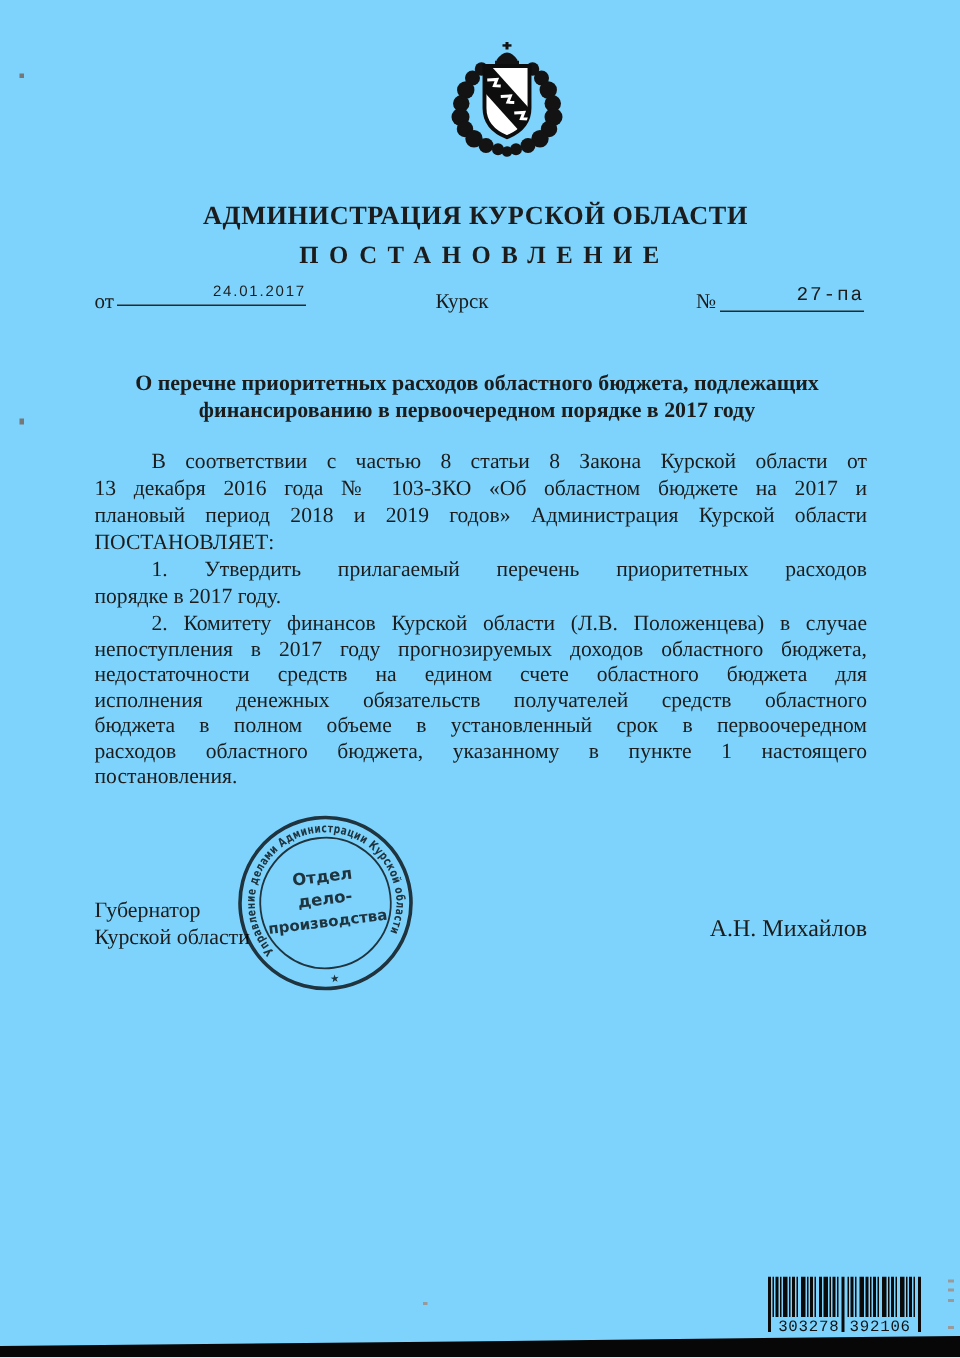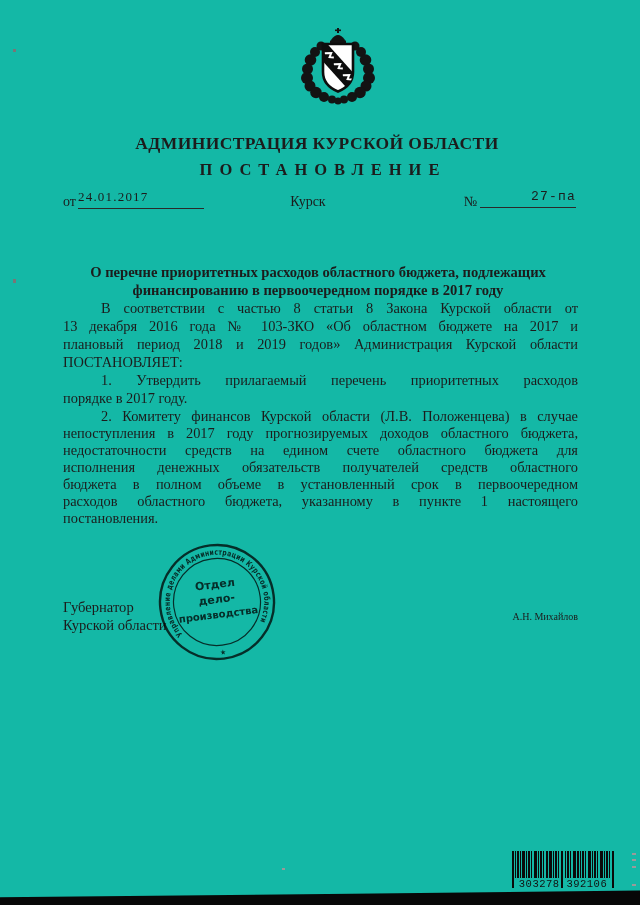--- a/index.html
+++ b/index.html
@@ -1,62 +1,62 @@
 <!DOCTYPE html>
 <html><head>
 <meta charset="utf-8">
 <style>
   html,body{margin:0;padding:0;background:#fff;}
   .page{
-    position:relative;width:640px;height:905px;background:#14b8a6;
+    position:relative;width:640px;height:905px;background:#7dd3fc;
     font-family:"Liberation Serif",serif;color:#1c1c1c;overflow:hidden;
   }
   
   .emblem{position:absolute;left:294px;top:28px;width:88px;height:80px;}
   .org-name{
     position:absolute;top:133px;left:0;width:634px;text-align:center;
     font-weight:bold;font-size:17.5px;letter-spacing:.4px;
   }
   .doc-type{
     position:absolute;top:160px;left:0;width:646px;text-align:center;
     font-weight:bold;font-size:16.5px;letter-spacing:7px;
   }
   
   .from-label{position:absolute;left:63px;top:194px;font-size:14px;}
   .date-field{
-    position:absolute;left:78px;top:189px;width:126px;text-align:left;
+    position:absolute;left:78px;top:189px;width:126px;text-align:right;
     border-bottom:1.4px solid #2a2a2a;padding-bottom:3px;
-    font-family:Liberation Serif, serif;font-size:13px;letter-spacing:1.2px;
+    font-family:Liberation Sans, sans-serif;font-size:10px;letter-spacing:1.2px;
   }
   .city{position:absolute;left:263px;top:194px;width:90px;text-align:center;font-size:14px;}
   .num-label{position:absolute;left:464px;top:194px;font-size:14px;}
   .num-field{
     position:absolute;left:480px;top:189px;width:96px;text-align:right;
     border-bottom:1.4px solid #2a2a2a;padding-bottom:3px;
     font-family:"Liberation Mono",monospace;font-size:13px;letter-spacing:1.2px;
   }
   
   .doc-title{
     position:absolute;top:247px;left:0;width:636px;text-align:center;
-    font-weight:bold;font-size:14.6px;line-height:18px;margin-top:16px;
+    font-weight:bold;font-size:14.6px;line-height:18px;
   }
   
   .body-block{position:absolute;left:63px;top:299px;width:515px;font-size:14.4px;}
   .jline{
     height:18px;line-height:18px;overflow:hidden;
     text-align:justify;text-align-last:justify;
   }
   .para-tight .jline{height:17px;line-height:17px;}
   .jline.first{text-indent:38px;}
   .jline.last{text-align-last:left;}
   .para-tight{margin-top:1px;}
   
   .gov-line1{position:absolute;left:63px;top:599px;font-size:14.6px;text-align:right;}
   .gov-line2{position:absolute;left:63px;top:617px;font-size:14.6px;}
-  .sig-name{position:absolute;right:62px;top:611px;font-size:10px;}
+  .sig-name{position:absolute;right:62px;top:611px;font-size:16px;}
   
   .stamp{
     position:absolute;left:154px;top:539px;width:126px;height:126px;
     mix-blend-mode:multiply;opacity:.92;
   }
   .stamp text{font-family:"DejaVu Sans",sans-serif;fill:#2e2e2e;}
   
   .barcode{position:absolute;left:512px;top:851px;width:104px;height:40px;}
   .barcode-digits{
     font-family:"Liberation Mono",monospace;font-size:10.5px;letter-spacing:.5px;fill:#111;

